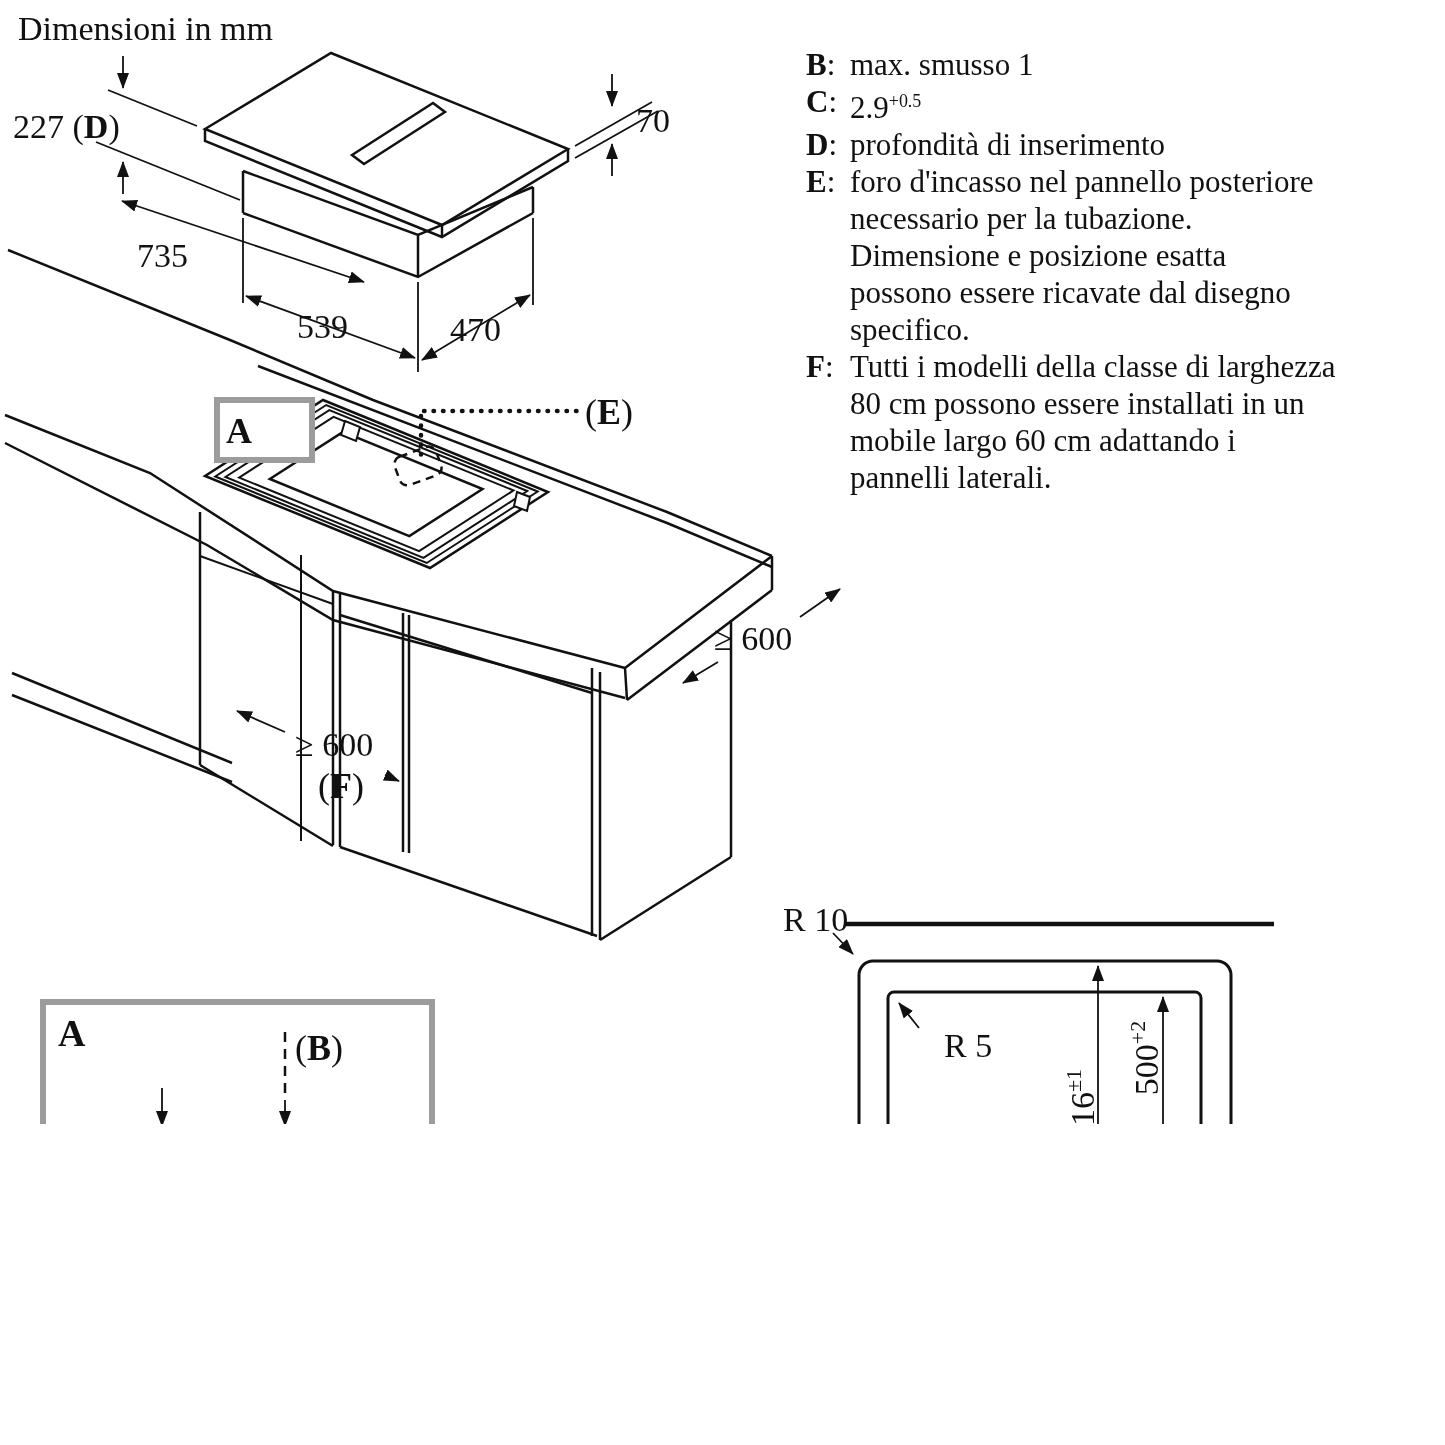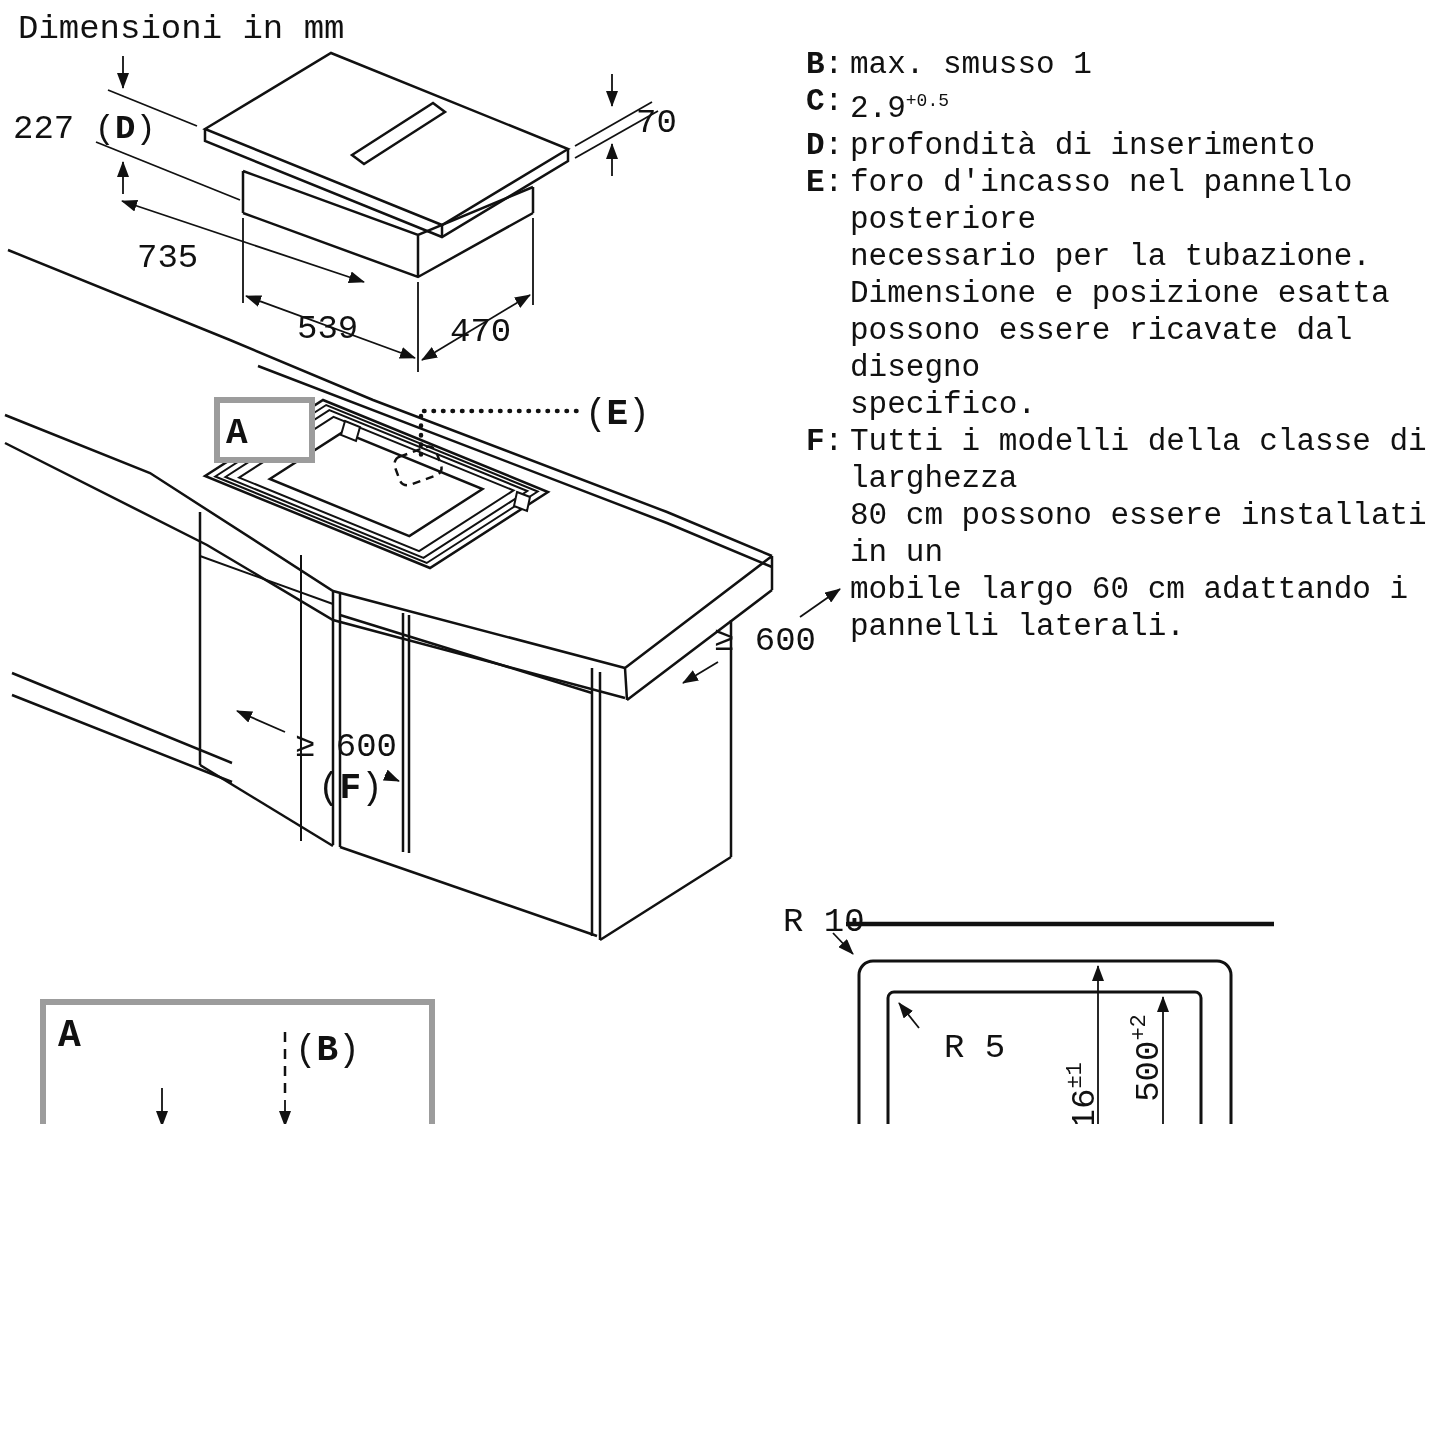--- a/index.html
+++ b/index.html
@@ -1,18 +1,18 @@
 <!DOCTYPE html>
 <html><head>
 <meta charset="utf-8">
 <style>
   html,body{margin:0;padding:0;background:#fff;}
   .canvas{
     position:relative;width:1445px;height:1124px;background:#ffffff;
-    font-family:Liberation Mono, monospace;color:#111;overflow:hidden;
+    font-family:Liberation Serif, serif;color:#111;overflow:hidden;
   }
   .title{
     position:absolute;left:18px;top:10px;font-size:34px;color:#111;
   }
   svg{position:absolute;left:0;top:0;}
   .legend{
     position:absolute;left:806px;top:46px;width:648px;
     font-size:31px;line-height:37px;color:#111;
   }
   .lg-row{display:flex;align-items:flex-start;}

